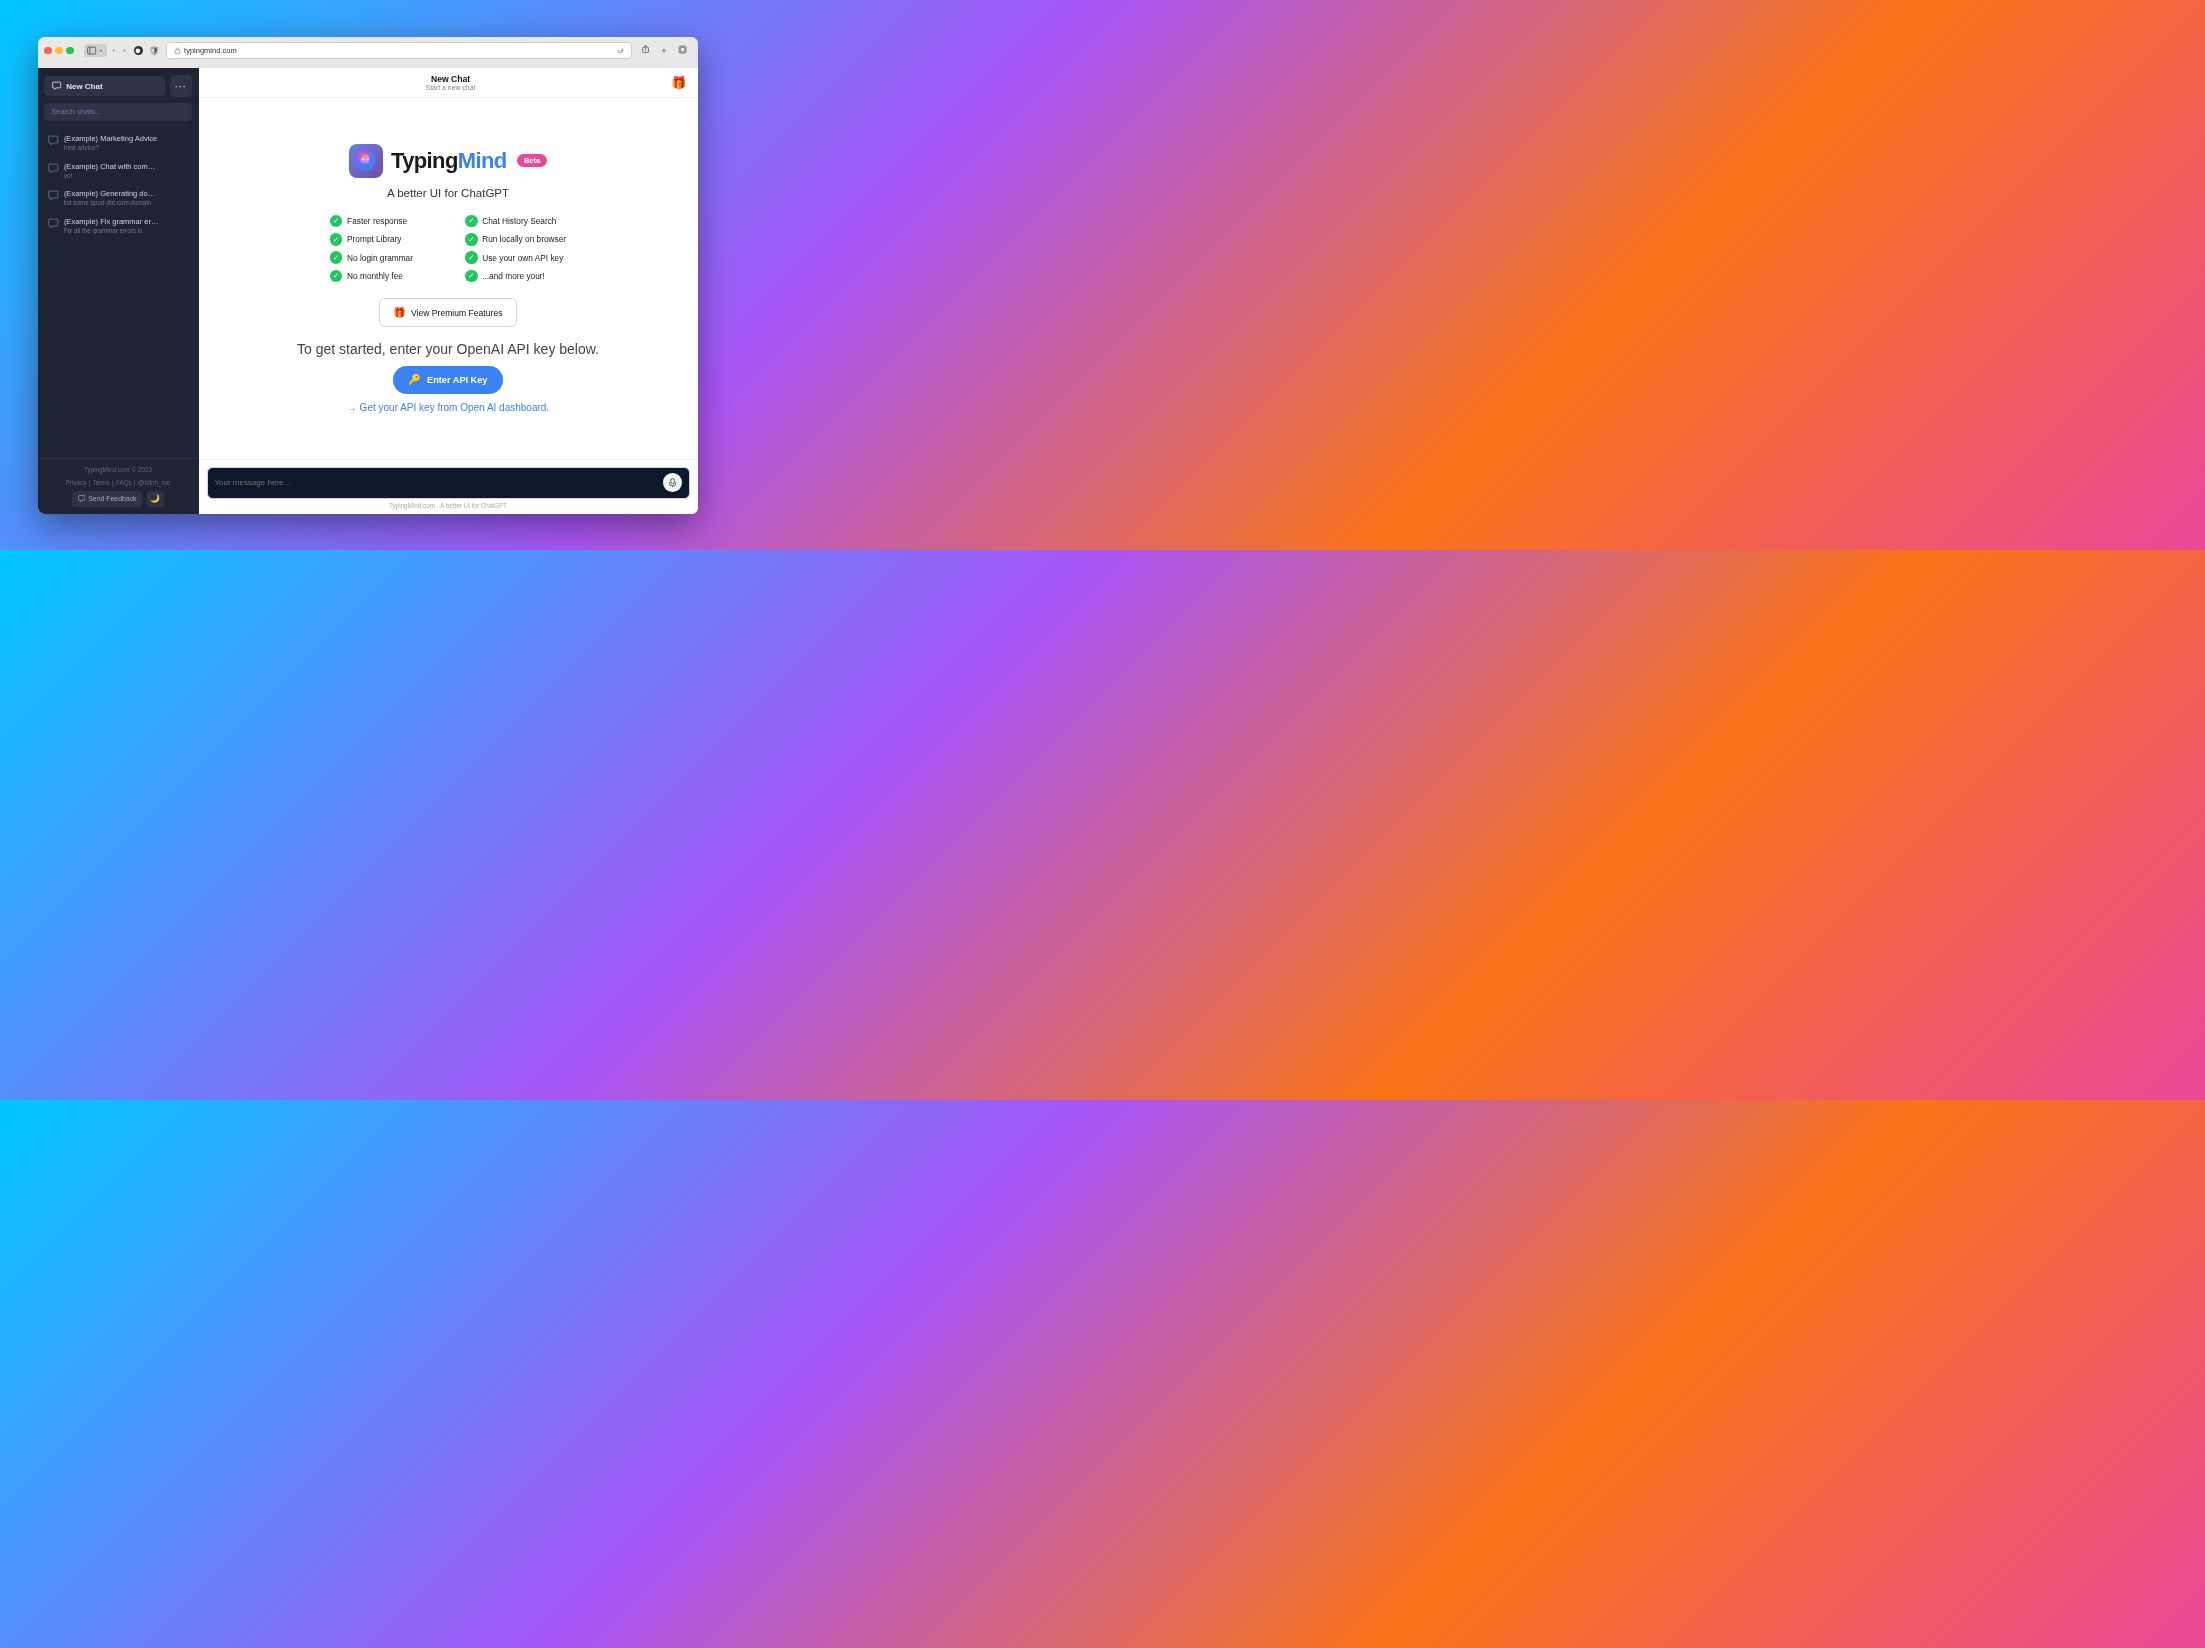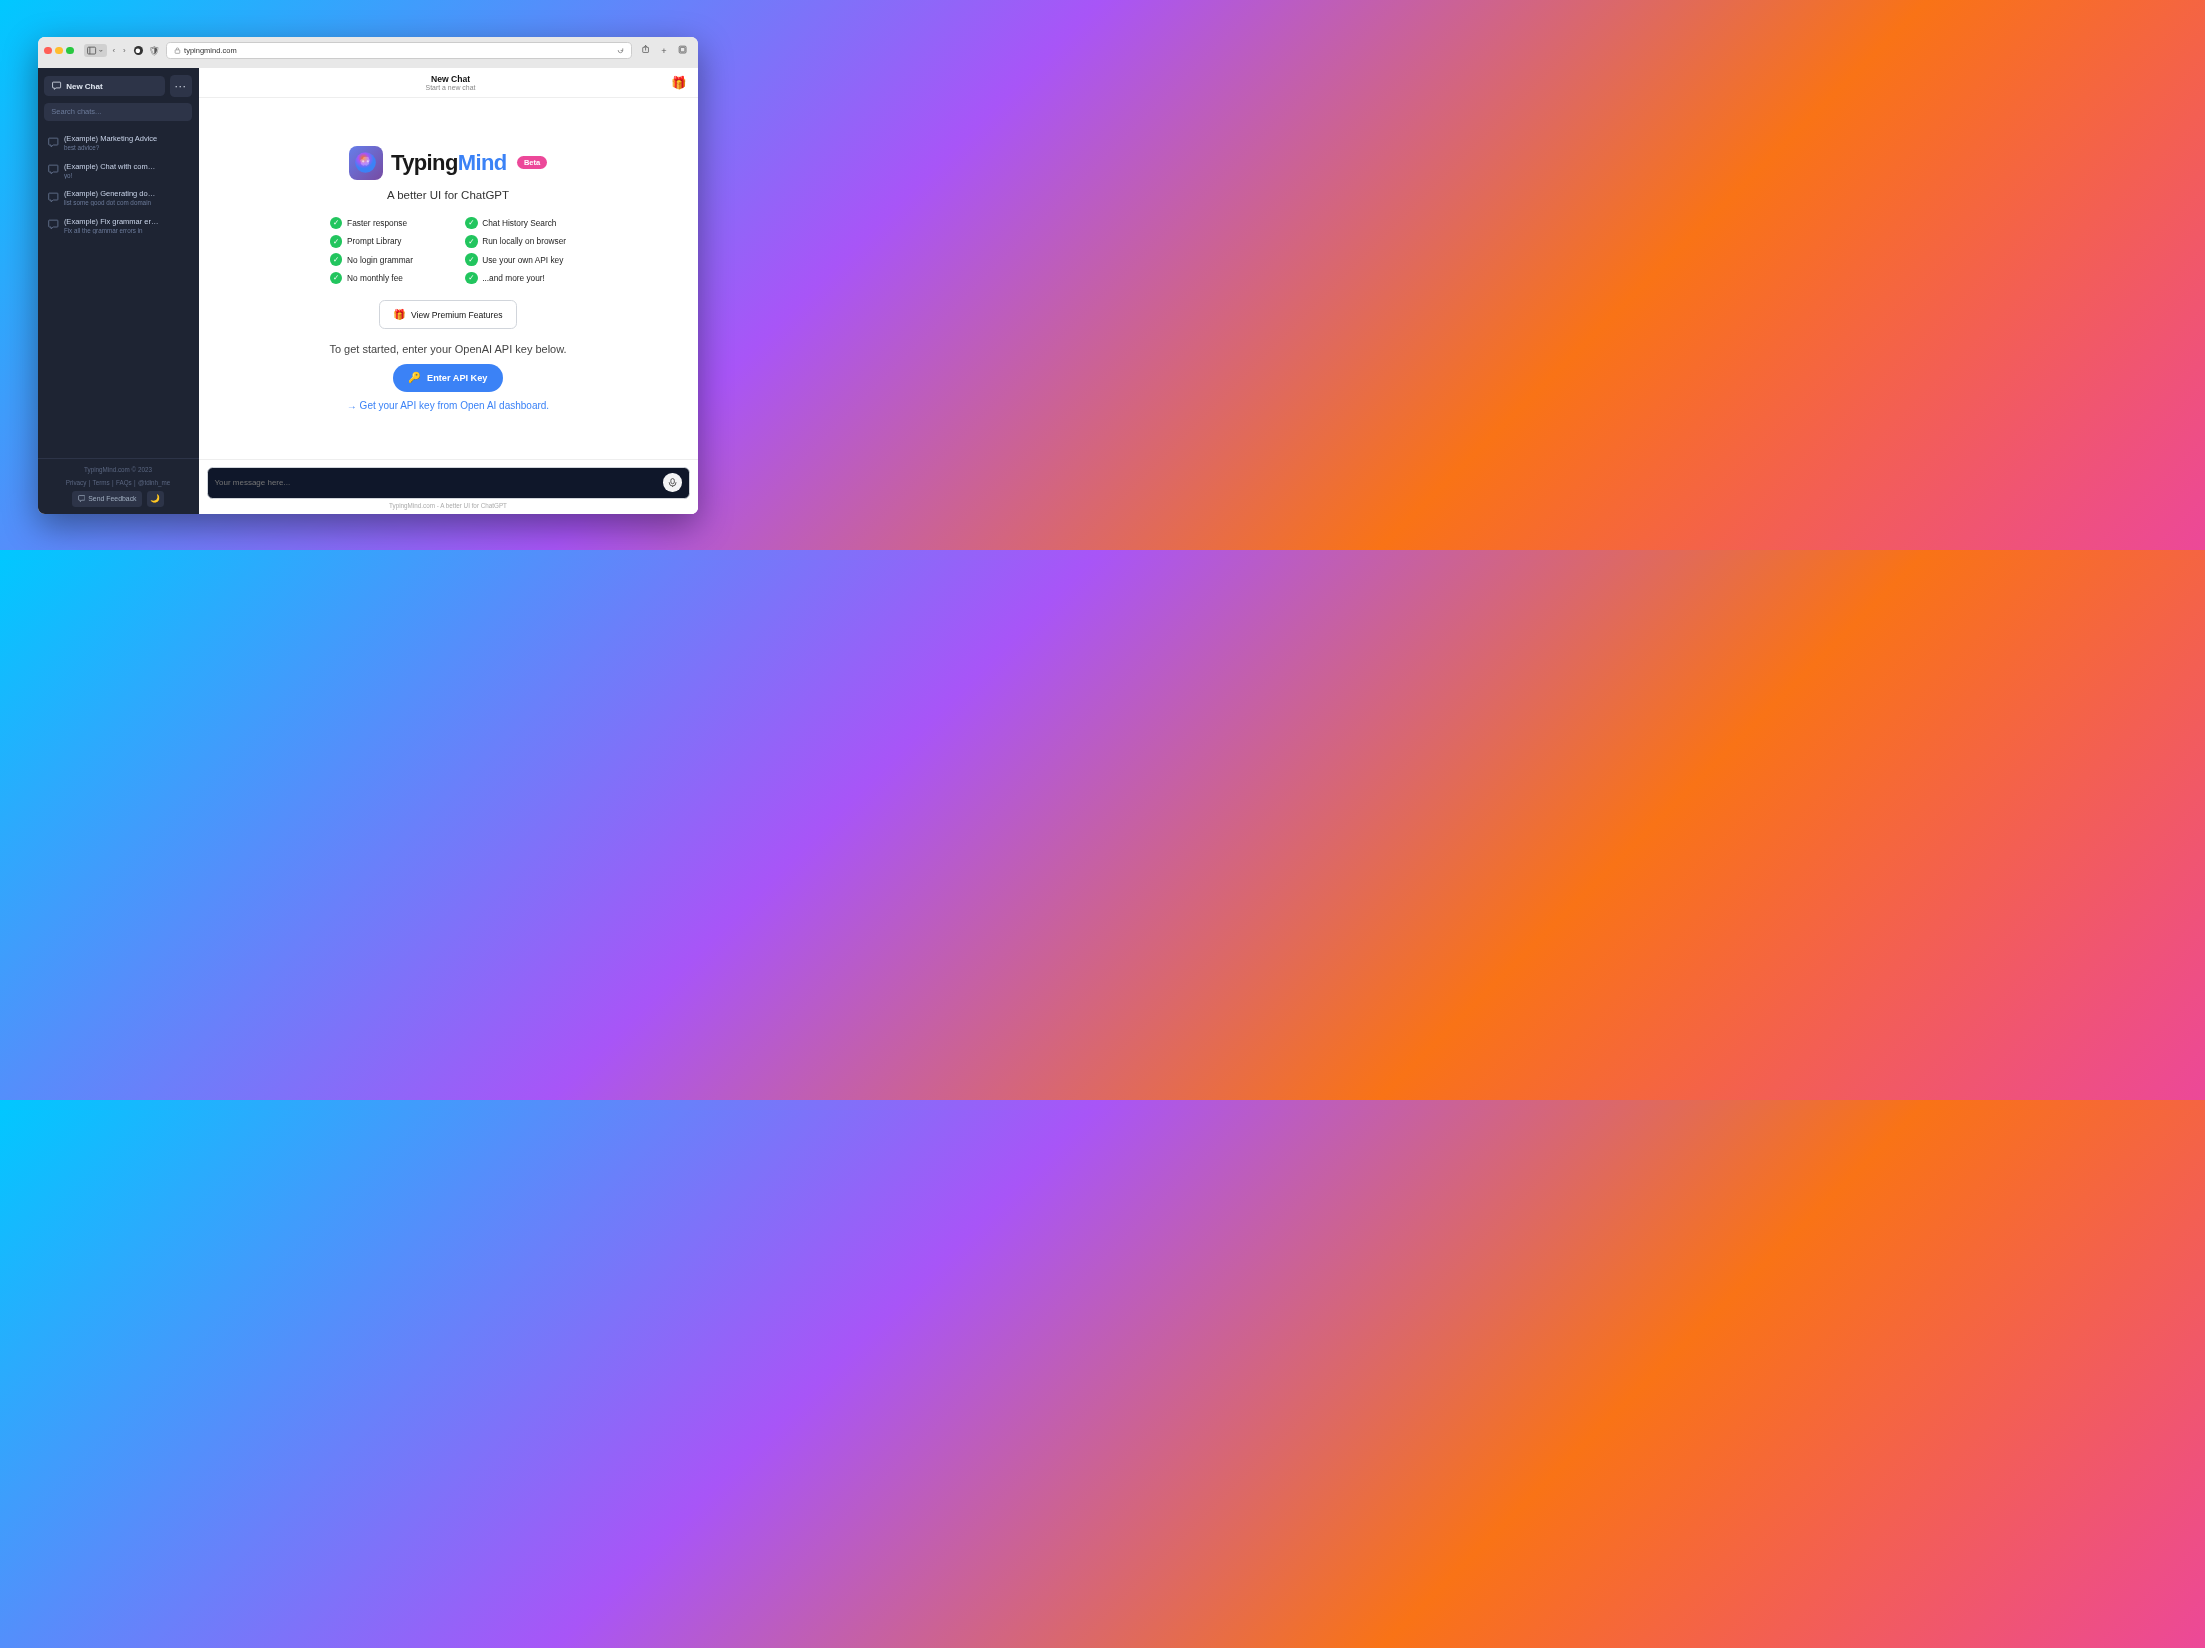--- a/index.html
+++ b/index.html
@@ -185,21 +185,21 @@
     .chat-list {
       flex: 1;
       overflow-y: auto;
       padding: 2.3px 0;
     }
     .chat-list::-webkit-scrollbar { width: 2.3px; }
     .chat-list::-webkit-scrollbar-thumb { background: #3a4256; border-radius: 1.1px; }
 
     .chat-item {
       display: flex;
-      align-items: center;
+      align-items: flex-start;
       gap: 4.6px;
       padding: 5.2px 6.9px;
       cursor: pointer;
       border-radius: 3.4px;
       margin: 0 2.3px;
       position: relative;
       transition: background 0.15s;
     }
     .chat-bubble-icon {
       width: 12.6px;
@@ -414,21 +414,21 @@
       cursor: pointer;
       display: flex;
       align-items: center;
       gap: 4.6px;
       margin-bottom: 13.8px;
       transition: background 0.15s, box-shadow 0.15s;
     }
     .gift-icon-btn { color: #e53e3e; font-size: 10.3px; }
 
     .api-prompt-text {
-      font-size: 11px;
+      font-size: 14px;
       color: #444;
       margin-bottom: 9.2px;
     }
 
     .enter-api-btn {
       background: #3b82f6;
       border: none;
       border-radius: 17px;
       padding: 7.5px 16px;
       font-size: 9.2px;

